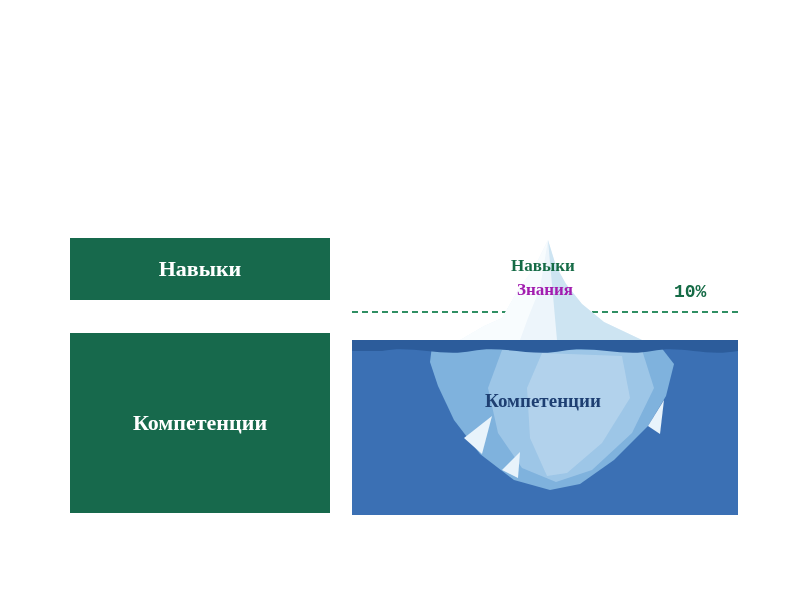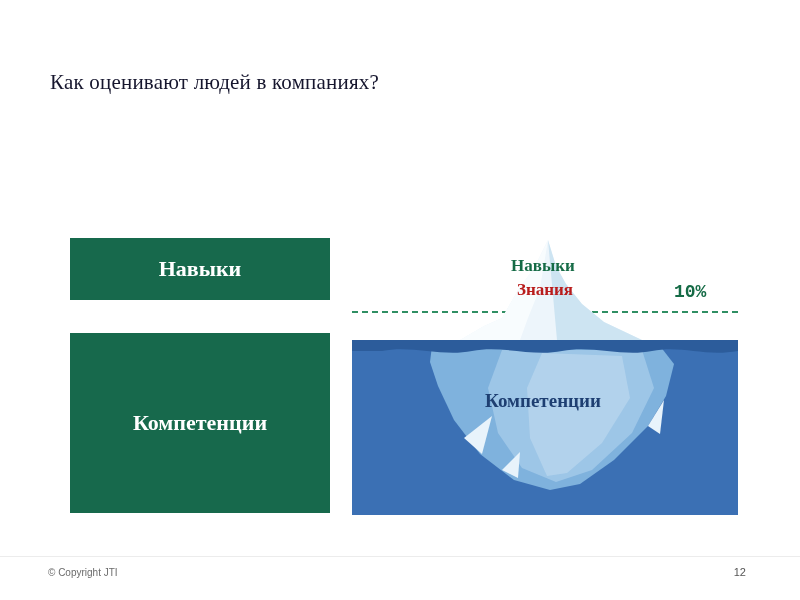--- a/index.html
+++ b/index.html
@@ -65,21 +65,21 @@
   }
   .lbl { position: absolute; z-index: 3; white-space: nowrap; }
   .lbl-skills {
     left: 191px; top: 18px;
     transform: translateX(-50%);
     font-size: 17px; font-weight: bold; color: #156b46;
   }
   .lbl-knowledge {
     left: 193px; top: 42px;
     transform: translateX(-50%);
-    font-size: 17px; font-weight: bold; color: #b91c1c;
+    font-size: 17px; font-weight: bold; color: #a21caf;
   }
   .lbl-pct {
     left: 322px; top: 44px;
     font-size: 18px; font-weight: 600; color: #156b46; font-family: Liberation Mono, monospace;
   }
   .lbl-comp {
     left: 191px; top: 152px;
     transform: translateX(-50%);
     font-size: 19px; font-weight: bold; color: #1e3f72;
   }
@@ -98,21 +98,20 @@
   .pagenum {
     position: absolute; right: 54px; top: 9px;
     font-size: 11px; color: #555555;
   }
 </style>
 </head>
 <body>
 
 <div class="slide">
 
-  <div class="title">Как оценивают людей в компаниях?</div>
 
   <div class="box box-skills">
     <span>Навыки</span>
   </div>
 
   <div class="box box-comp">
     <span>Компетенции</span>
   </div>
 
   <div class="iceberg-panel">
@@ -136,18 +135,14 @@
       <path d="M196,2 L204,28 L214,46 L230,66 L252,84 L290,102 L205,102 Z" fill="#cde4f2"></path>
       <path d="M108,102 L132,88 L150,80 L166,52 L182,30 L196,2 L188,50 L176,80 L168,102 Z" fill="#f8fcfe"></path>
     </svg>
 
     <div class="lbl lbl-skills">Навыки</div>
     <div class="lbl lbl-knowledge">Знания</div>
     <div class="lbl lbl-pct">10%</div>
     <div class="lbl lbl-comp">Компетенции</div>
   </div>
 
-  <div class="footer">
-    <span class="copyright">© Copyright JTI</span>
-    <span class="pagenum">12</span>
-  </div>
 
 </div>
 
 </body></html>

